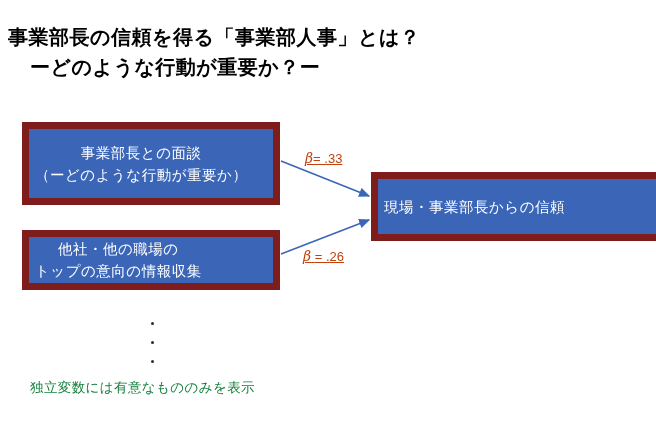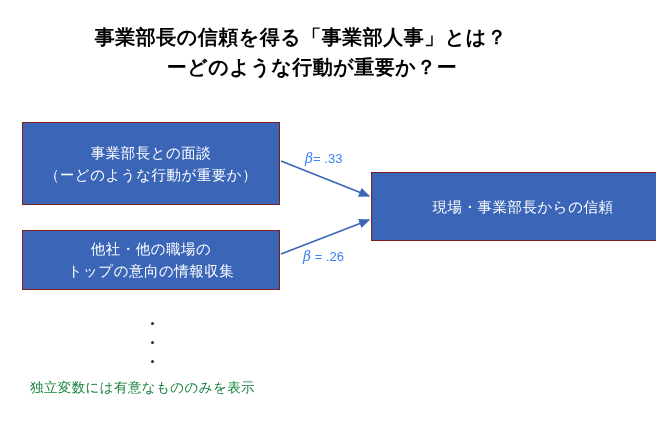--- a/index.html
+++ b/index.html
@@ -15,45 +15,45 @@
     position: relative;
     width: 656px;
     height: 427px;
     background: #ffffff;
     overflow: hidden;
   }
 
   
   #title-block {
     position: absolute;
-    left: 15px;
+    left: 8px;
     top: 22px;
     width: 572px;
-    text-align: center;
+    text-align: left;
     font-weight: bold;
     font-size: 20px;
     line-height: 30px;
     letter-spacing: 0.5px;
     color: #000000;
   }
   #title-block .title-line-2 {
     display: block;
     padding-left: 22px;
   }
 
   
   .node-box {
     position: absolute;
     box-sizing: border-box;
     background: #3B66B8;
-    border: 1px solid #7f1d1d;
+    border: 7px solid #7f1d1d;
     color: #ffffff;
     display: flex;
     align-items: center;
-    justify-content: center;
+    justify-content: flex-start;
     text-align: center;
     font-size: 14.5px;
     line-height: 22px;
     letter-spacing: 0.5px;
     padding: 2px 6px;
   }
   #box-meeting {
     left: 22px;
     top: 122px;
     width: 258px;
@@ -83,22 +83,23 @@
     top: 0;
     width: 656px;
     height: 427px;
     pointer-events: none;
   }
 
   
   .beta-label {
     position: absolute;
     font-size: 13px;
-    color: #3b82f6;
-    white-space: nowrap;
+    color: #c2410c;
+    white-space: nowrap;
+    text-decoration: underline;
   }
   .beta-label .beta-sym {
     font-family: "DejaVu Serif", serif;
     font-style: italic;
     font-size: 14px;
   }
   #beta-1 {
     left: 305px;
     top: 150px;
   }

